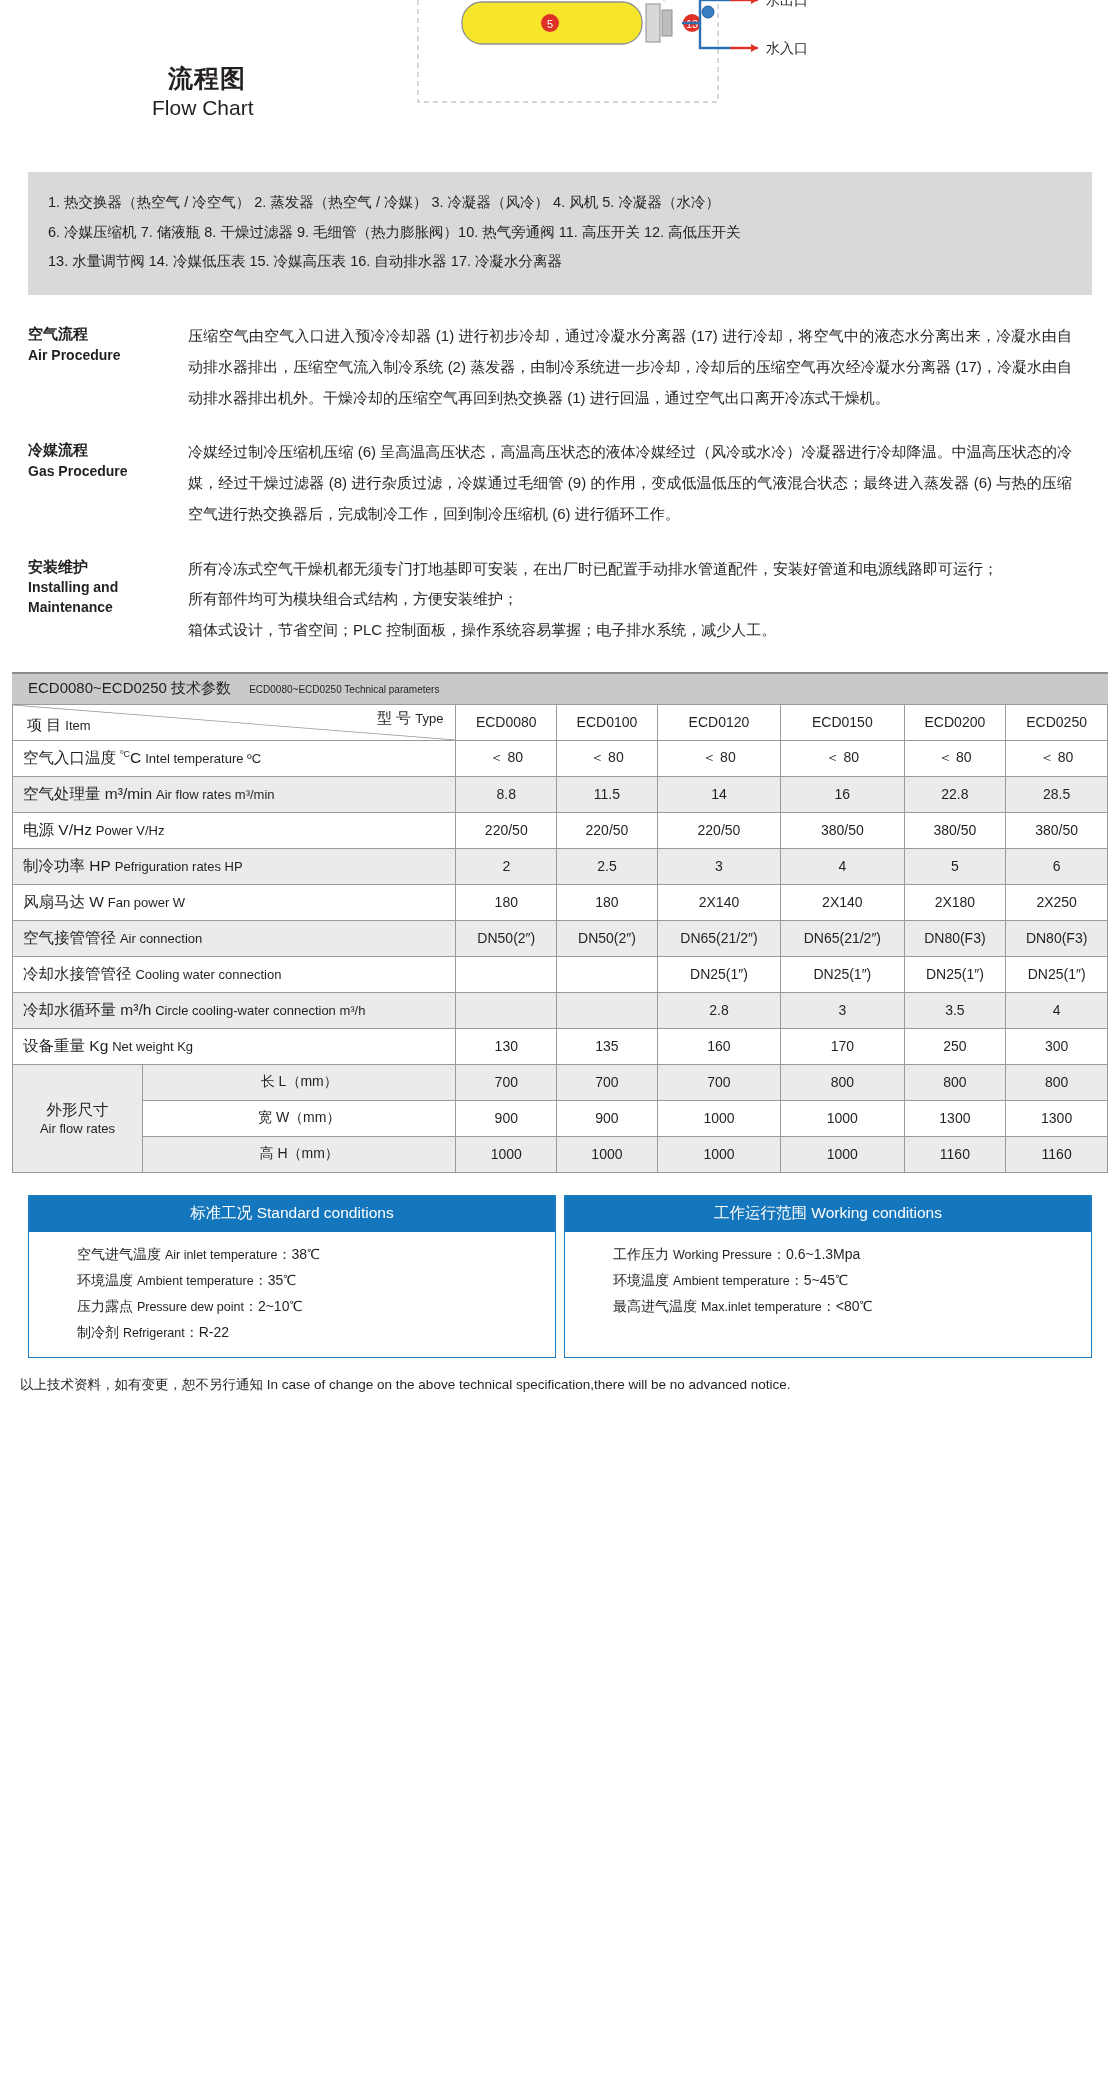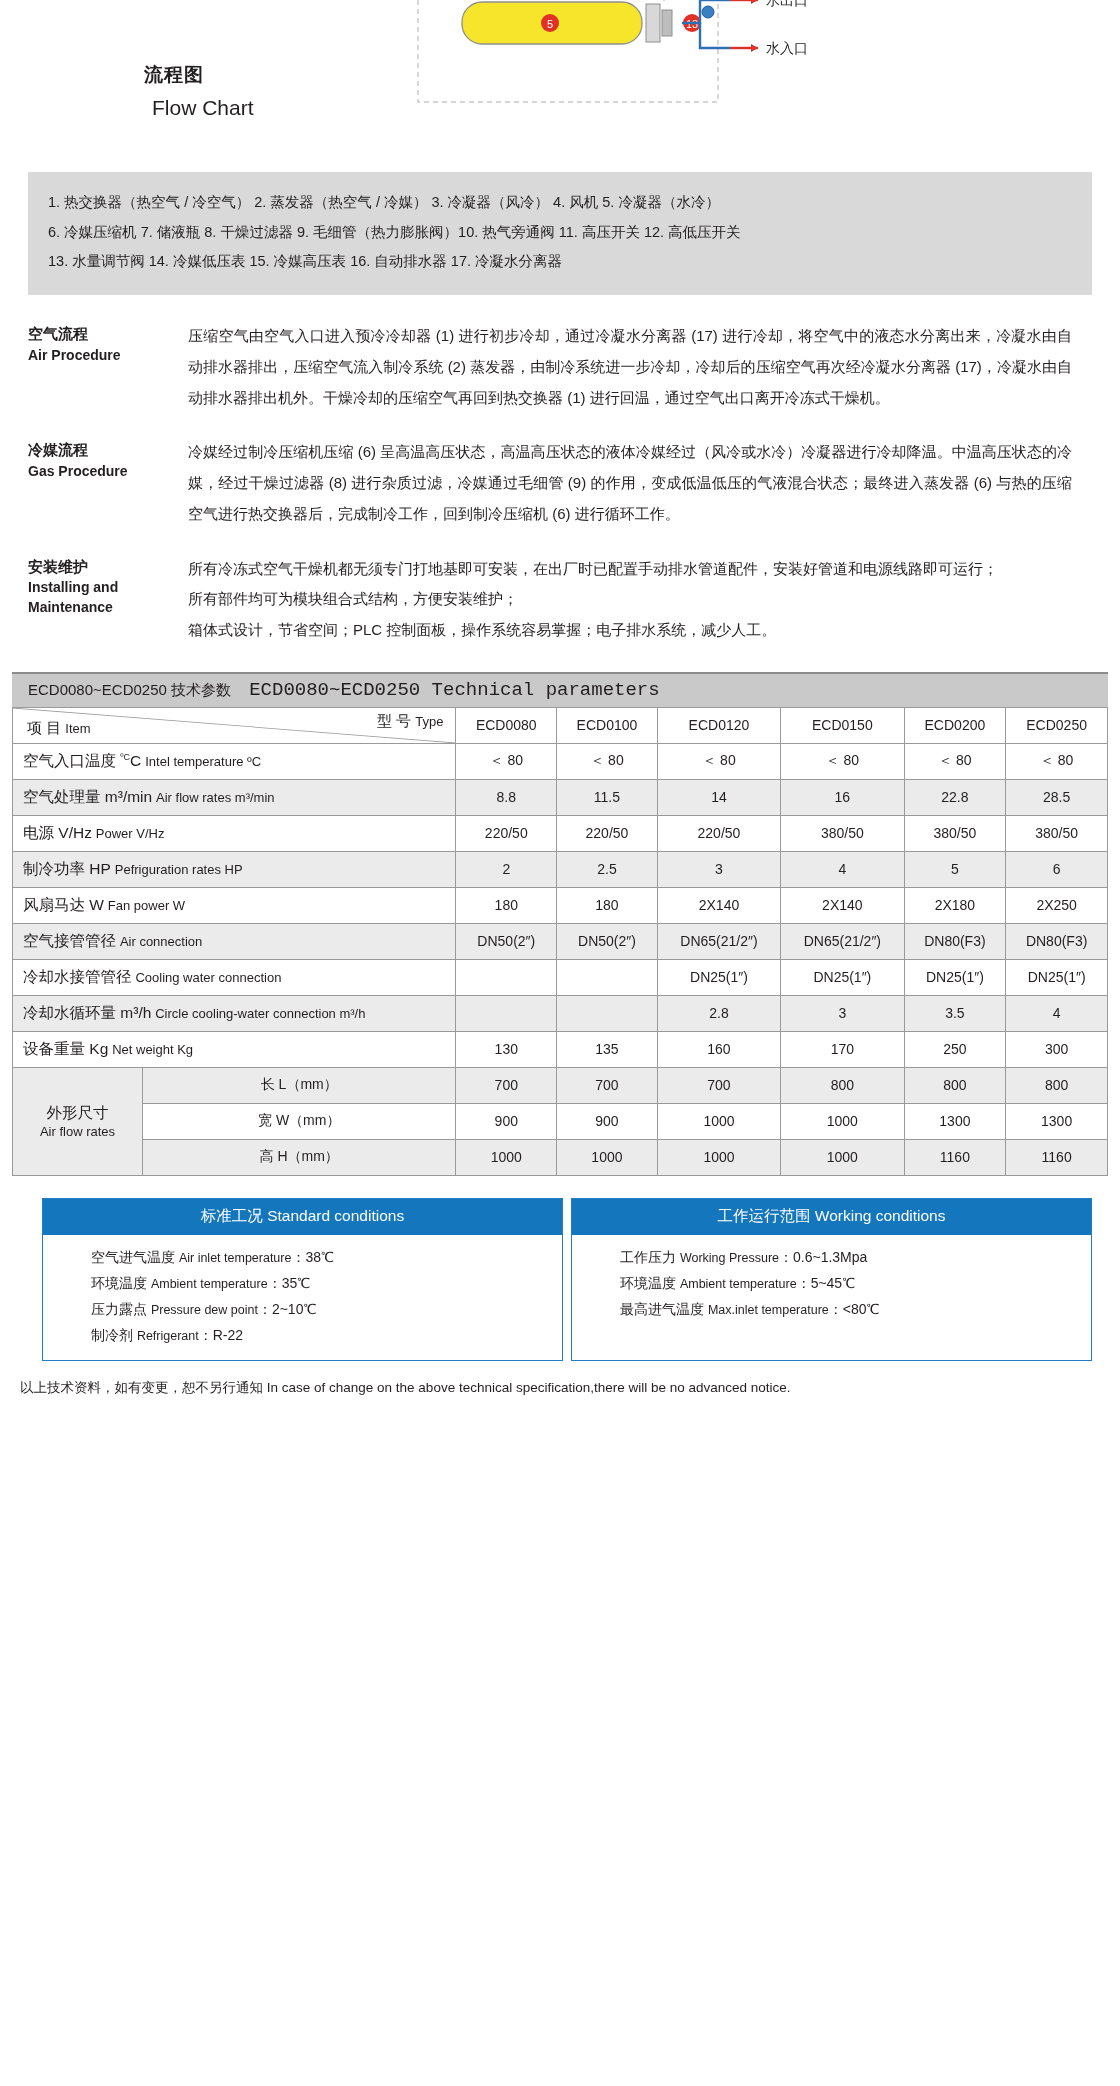--- a/index.html
+++ b/index.html
@@ -14,22 +14,22 @@
   }
   .page { position:relative; width:1120px; min-height:2086px; padding:0; }
 
   
   .hdr {
     position:relative;
     height:160px;
     padding-left:150px;
   }
   .hdr-title-cn {
-    position:absolute; left:144px; top:62px;
-    font-size:19px; font-weight:bold; letter-spacing:1px; color:#231f20;
+    position:absolute; left:168px; top:62px;
+    font-size:25px; font-weight:bold; letter-spacing:1px; color:#231f20;
   }
   .hdr-title-en {
     position:absolute; left:152px; top:96px;
     font-size:21px; color:#231f20;
   }
   .flowpic {
     position:absolute; left:400px; top:-40px; width:490px; height:180px;
   }
   .flowpic svg { display:block; }
 
@@ -55,21 +55,21 @@
 
   
   .spec-wrap { margin:26px 0 0 0; }
   .spec-title {
     background:#c9c9c9;
     border-top:2px solid #8c8c8c;
     padding:5px 16px 6px 16px;
     font-size:15px;
     margin:0 12px;
   }
-  .spec-title .en { font-size:19px; margin-left:14px;font-family:Liberation Mono, monospace; }
+  .spec-title .en { font-size:10px; margin-left:14px; }
 
   table.spec {
     border-collapse:collapse;
     width:calc(100% - 24px);
     margin:0 12px;
     font-size:14px;
   }
   table.spec td {
     border:1px solid #9a9a9a;
     padding:6px 6px;
@@ -109,21 +109,21 @@
   td.dim-label { text-align:left; padding-left:10px; white-space:nowrap; }
   td.dim-sub { text-align:left; padding-left:14px; white-space:nowrap; }
 
   .note {
     margin:16px 16px 0 16px;
     font-size:13.5px;
     color:#231f20;
   }
 
   
-  .conds { display:flex; gap:8px; margin:22px 28px 0 42px; }
+  .conds { display:flex; gap:8px; margin:22px 28px 0 28px; }
   .cond { flex:1; border:1px solid #1f7ec4; }
   .cond-hd {
     background:#1476bc; color:#fff; text-align:center;
     font-size:15.5px; padding:7px 0 8px 0;
   }
   .cond-bd { padding:10px 0 12px 0; }
   .cond-bd ul { list-style:none; margin:0; padding:0 0 0 48px; }
   .cond-bd li { font-size:14px; line-height:1.85; }
   .cond-bd li .en { font-size:12.5px; }
 

